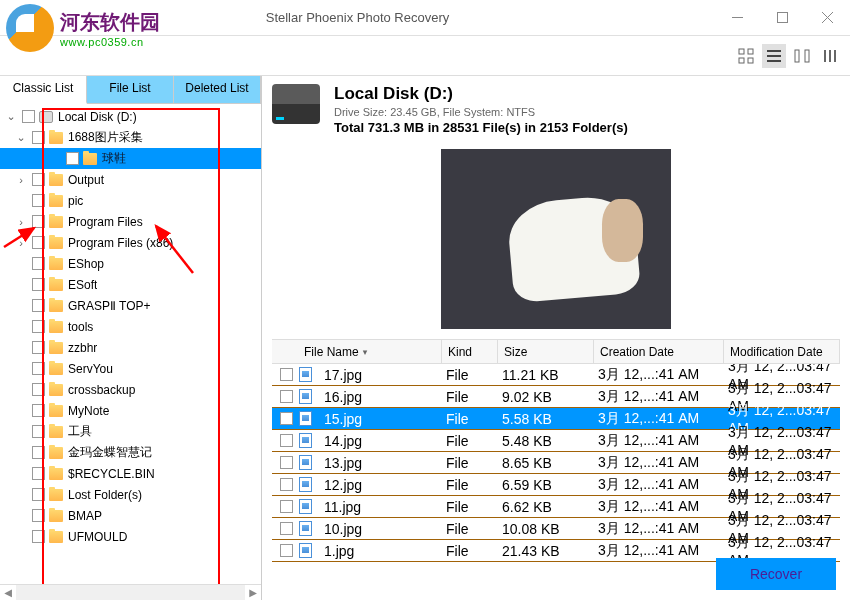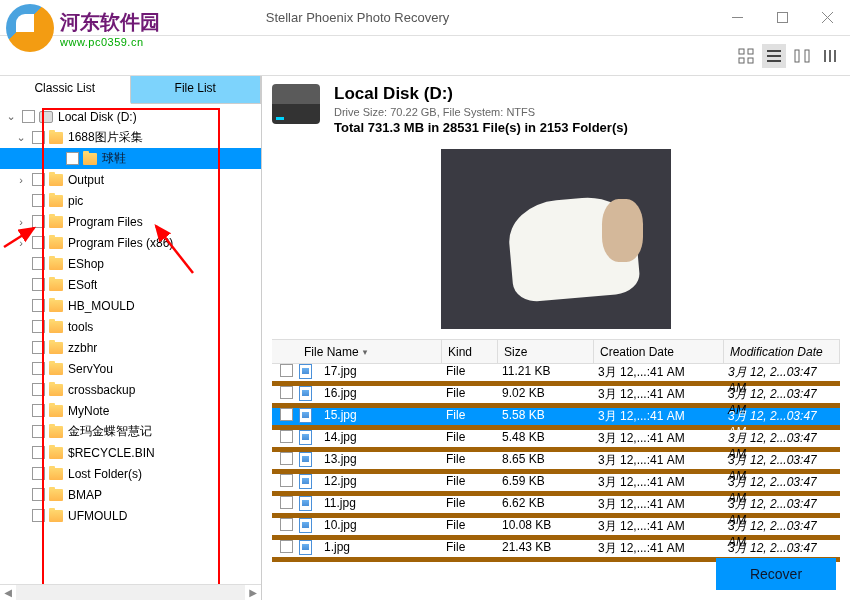--- a/index.html
+++ b/index.html
@@ -45,29 +45,29 @@
 .preview { width: 230px; height: 180px; margin: 4px auto 10px; background: #3a3a42; position: relative; overflow: hidden; }
 .preview::before { content: ""; position: absolute; left: 30%; top: 28%; width: 55%; height: 55%; background: #f5f5f0; border-radius: 40% 40% 20% 20%; transform: rotate(-5deg); }
 .preview::after { content: ""; position: absolute; right: 12%; top: 28%; width: 18%; height: 35%; background: #d4b89a; border-radius: 40%; }
 .file-table { flex: 1; overflow: auto; border-top: 1px solid #ddd; }
 .table-header { display: flex; height: 24px; background: #f7f7f7; border-bottom: 1px solid #ddd; font-size: 12px; position: sticky; top: 0; }
 .th { padding: 4px 6px; border-right: 1px solid #ddd; display: flex; align-items: center; gap: 4px; }
 .col-name { width: 170px; }
 .col-kind { width: 56px; }
 .col-size { width: 96px; }
 .col-cdate { width: 130px; }
-.col-mdate { flex: 1; font-style: italic; }
+.col-mdate { flex: 1; }
 .sort-arrow { font-size: 9px; color: #666; }
-.file-row { display: flex; height: 22px; align-items: flex-start; font-size: 12px; border-bottom: 5px solid #a16207; }
+.file-row { display: flex; height: 22px; align-items: center; font-size: 14px; border-bottom: 1px solid #a16207; }
 .file-row.selected { background: #0096ff; color: #fff; }
 .td { padding: 0 6px; }
 .file-cb { width: 13px; height: 13px; border: 1px solid #999; margin: 0 6px 0 8px; background: #fff; flex-shrink: 0; }
 .file-icon { width: 13px; height: 15px; background: #fff; border: 1px solid #4a90d9; position: relative; margin-right: 6px; flex-shrink:0; }
 .file-icon::after { content: ""; position: absolute; left: 2px; top: 3px; right: 2px; height: 6px; background: linear-gradient(#6ab0f0, #4a90d9); }
-.recover-btn { position: absolute; right: 14px; bottom: 10px; width: 120px; height: 32px; background: #0096ff; color: #0f172a; border: none; font-size: 14px; cursor: pointer; }
+.recover-btn { position: absolute; right: 14px; bottom: 10px; width: 120px; height: 32px; background: #0096ff; color: #4c1d95; border: none; font-size: 14px; cursor: pointer; }
 .arrow-red { position: absolute; pointer-events: none; z-index: 5; }
 .arrow1 { left: 2px; top: 222px; }
 .arrow2 { left: 148px; top: 218px; }
 .hscroll { height: 16px; border-top: 1px solid #ddd; display: flex; align-items: center; }
 .hscroll .arrow { width: 16px; text-align: center; color: #888; font-size: 10px; }
 .hscroll .track { flex: 1; height: 16px; background: #f0f0f0; }
 </style>
 </head>
 <body>
 
@@ -132,20 +132,21 @@
         <line x1="13" y1="2" x2="13" y2="14" stroke="#666" stroke-width="2"></line>
       </svg>
     </div>
 </div>
 
 <div class="main">
   <div class="left-panel">
     <div class="tabs">
       <div class="tab active">Classic List</div>
       <div class="tab">File List</div>
+      <div class="tab">Deleted List</div>
     </div>
     <div class="tree-wrap">
       <div class="red-box"></div>
       <div id="tree-root">
           <div class="tree-item">
             <span class="expander">⌄</span>
             <span class="checkbox"></span>
             <span class="disk-icon"></span>
             <span class="label">Local Disk (D:)</span>
           </div>
@@ -194,21 +195,21 @@
           <div class="tree-item lvl1">
             <span class="expander"></span>
             <span class="checkbox"></span>
             <span class="folder-icon"></span>
             <span class="label">ESoft</span>
           </div>
           <div class="tree-item lvl1">
             <span class="expander"></span>
             <span class="checkbox"></span>
             <span class="folder-icon"></span>
-            <span class="label">HB_MOULD</span>
+            <span class="label">GRASPⅡ TOP+</span>
           </div>
           <div class="tree-item lvl1">
             <span class="expander"></span>
             <span class="checkbox"></span>
             <span class="folder-icon"></span>
             <span class="label">tools</span>
           </div>
           <div class="tree-item lvl1">
             <span class="expander"></span>
             <span class="checkbox"></span>
@@ -225,20 +226,26 @@
             <span class="expander"></span>
             <span class="checkbox"></span>
             <span class="folder-icon"></span>
             <span class="label">crossbackup</span>
           </div>
           <div class="tree-item lvl1">
             <span class="expander"></span>
             <span class="checkbox"></span>
             <span class="folder-icon"></span>
             <span class="label">MyNote</span>
+          </div>
+          <div class="tree-item lvl1">
+            <span class="expander"></span>
+            <span class="checkbox"></span>
+            <span class="folder-icon"></span>
+            <span class="label">工具</span>
           </div>
           <div class="tree-item lvl1">
             <span class="expander"></span>
             <span class="checkbox"></span>
             <span class="folder-icon"></span>
             <span class="label">金玛金蝶智慧记</span>
           </div>
           <div class="tree-item lvl1">
             <span class="expander"></span>
             <span class="checkbox"></span>
@@ -270,21 +277,21 @@
         <div class="track"></div>
         <div class="arrow">▶</div>
     </div>
   </div>
 
   <div class="right-panel">
     <div class="drive-header">
       <div class="drive-icon"></div>
       <div class="drive-info">
         <h2>Local Disk (D:)</h2>
-        <div class="sub">Drive Size: 70.22 GB, File System: NTFS</div>
+        <div class="sub">Drive Size: 23.45 GB, File System: NTFS</div>
         <div class="total">Total 731.3 MB in 28531 File(s) in 2153 Folder(s)</div>
       </div>
     </div>
     <div class="preview"></div>
     <div class="file-table">
       <div class="table-header">
         <div class="th col-name">
             <span style="width:22px"></span>
             <span>File Name</span>
             <span class="sort-arrow">▾</span>

